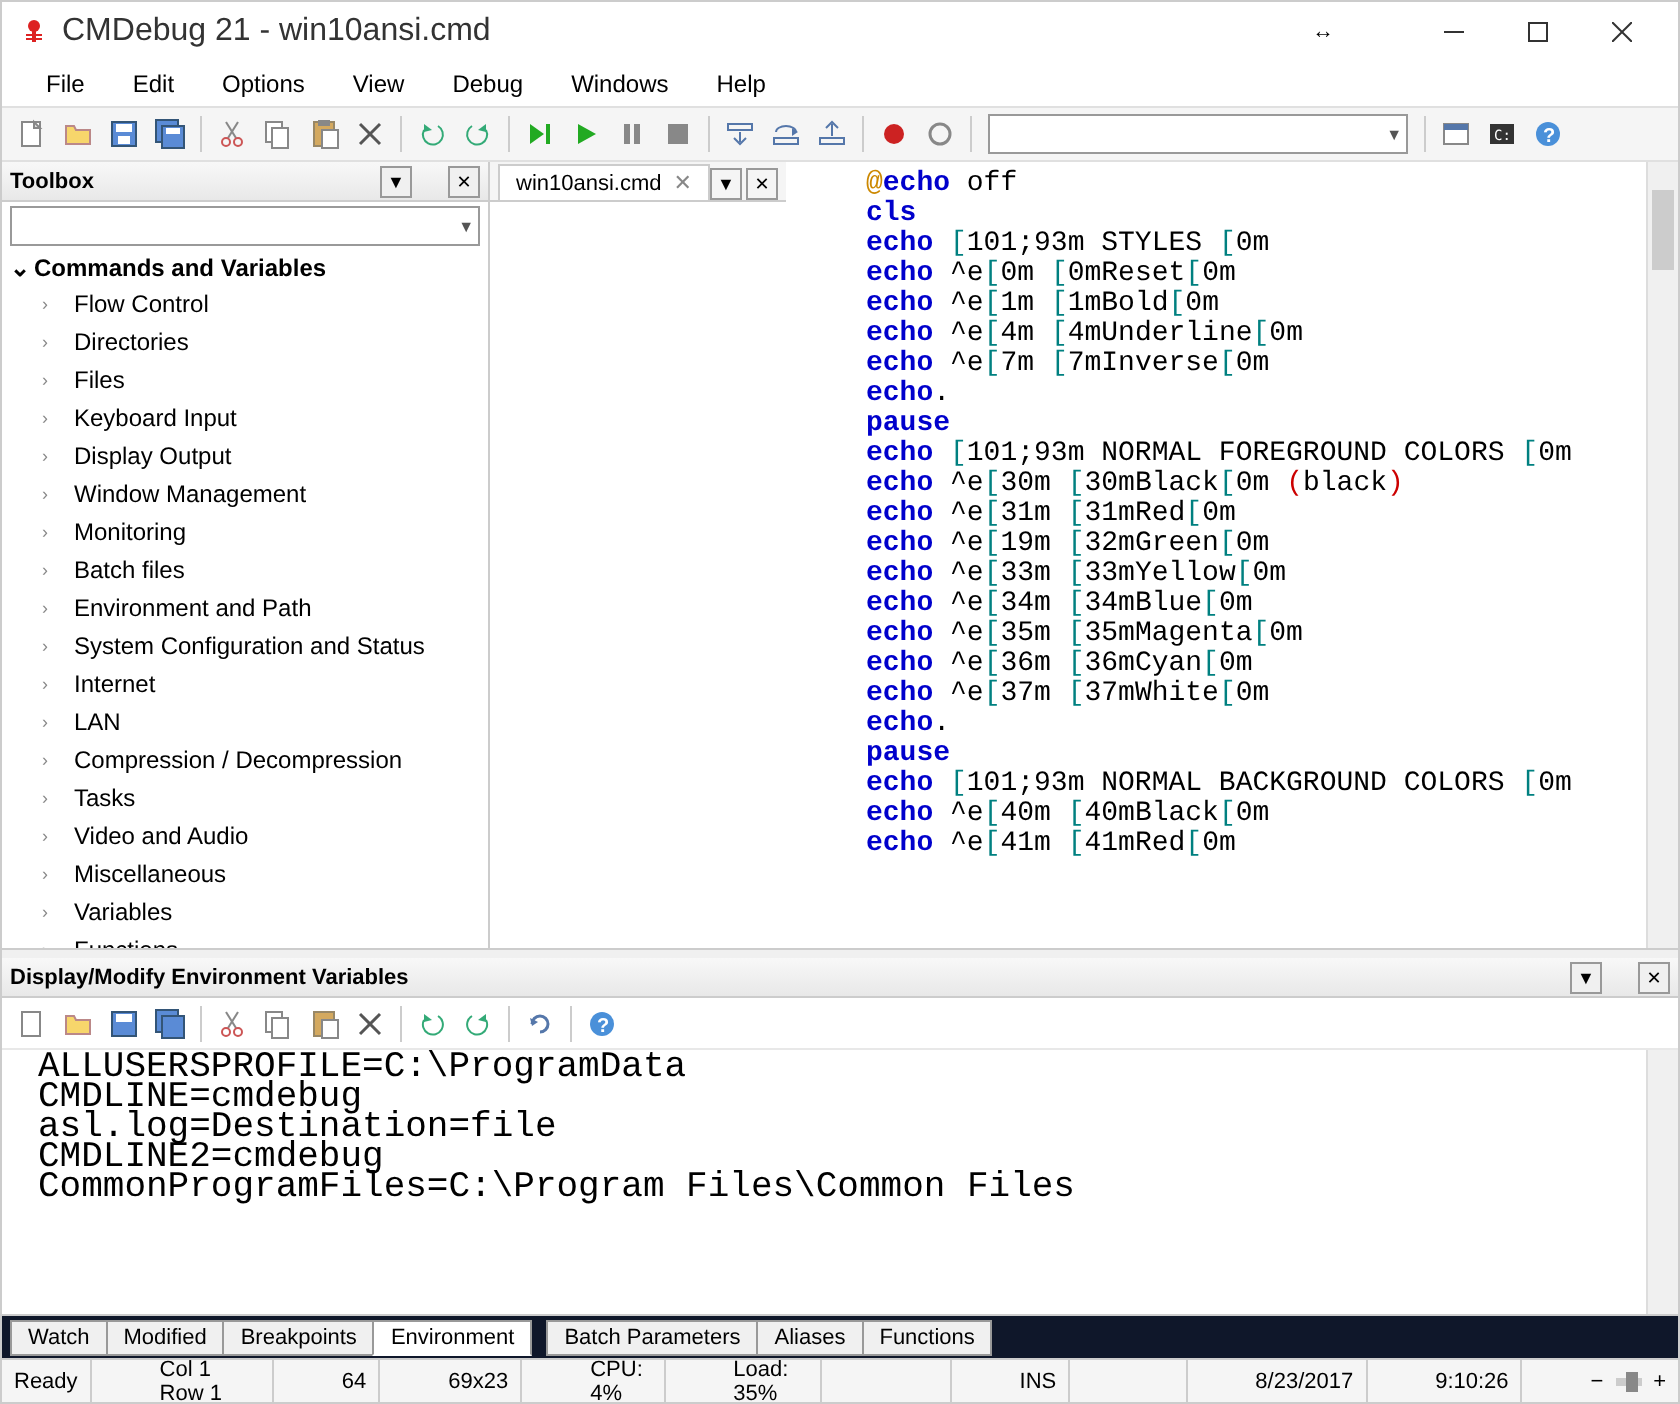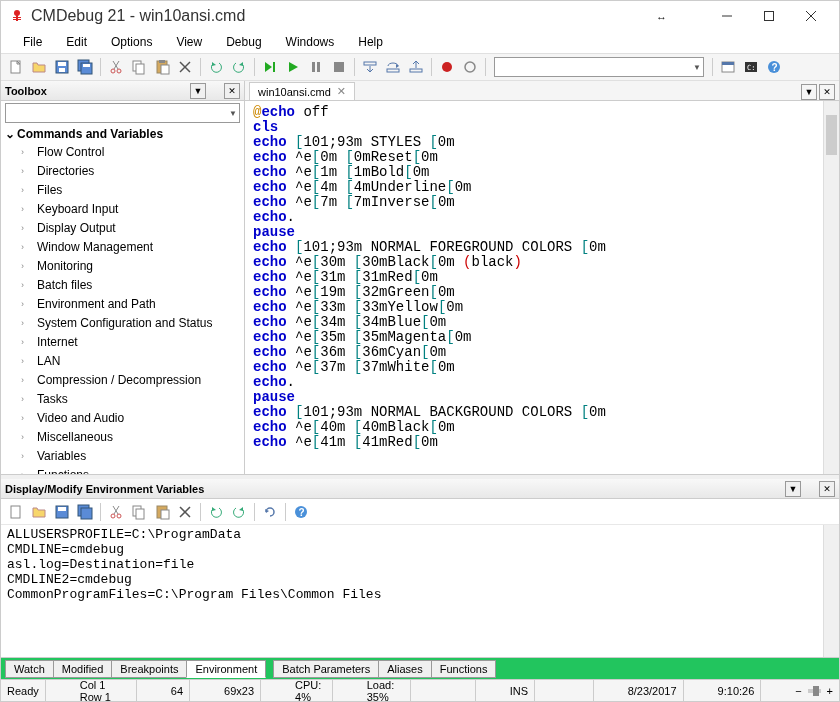--- a/index.html
+++ b/index.html
@@ -21,37 +21,37 @@
 .panel-hdr { height: 20px; background: linear-gradient(#f8f8f8,#e8e8e8); border-bottom: 1px solid #ccc; display: flex; align-items: center; padding: 0 4px; gap: 16px; }
 .panel-hdr .ptitle { flex: 1; font-weight: bold; font-size: 11px; }
 .panel-hdr .pbtn { width: 16px; height: 16px; display: flex; align-items: center; justify-content: center; border: 1px solid #999; background: #f0f0f0; margin-left: 2px; font-size: 9px; }
 .toolbox-search { height: 24px; padding: 2px 4px; }
 .toolbox-search .combo { width: 100%; height: 20px; border: 1px solid #999; background: #fff; display: flex; align-items: center; justify-content: flex-end; padding-right: 2px; }
 .tree { flex: 1; overflow: hidden; background: #fff; }
 .tree-root { display: flex; align-items: center; padding: 2px 4px; font-weight: bold; }
 .tree-root .chev { width: 12px; display: inline-block; }
 .tree-item { display: flex; align-items: center; padding: 1px 4px 1px 20px; line-height: 17px; }
 .tree-item .chev { width: 12px; color: #888; font-size: 9px; margin-right: 4px; }
-.editor { flex: 1; display: flex; flex-direction: column; overflow: hidden; }
+.editor { flex: 1; display: flex; flex-direction: row; overflow: hidden; gap: 32px; }
 .editor-tabs { height: 20px; display: flex; align-items: flex-end; padding: 0 4px; border-bottom: 1px solid #ccc; background: #f5f5f5; }
 .etab { padding: 2px 8px; background: #fff; border: 1px solid #ccc; border-bottom: none; display: flex; align-items: center; gap: 6px; font-size: 11px; }
 .etab .xclose { color: #888; cursor: pointer; }
 .editor-tabs .spacer { flex: 1; }
 .code { flex: 1; background: #fff; font-family: "Courier New", monospace; font-size: 14px; padding: 4px 8px; overflow: hidden; position: relative; white-space: pre; line-height: 15px; }
 .code-scroll { position: absolute; right: 0; top: 0; bottom: 0; width: 16px; background: #f0f0f0; border-left: 1px solid #ddd; }
 .code-scroll .thumb { position: absolute; left: 2px; right: 2px; top: 14px; height: 40px; background: #ccc; }
 .kw { color: #0000cc; font-weight: bold; }
 .esc { color: #008080; }
 .paren { color: #cc0000; }
 .at { color: #cc8800; }
 .envpanel { display: flex; flex-direction: column; flex: 1; overflow: hidden; border-top: 4px solid #f0f0f0; }
 .env-toolbar { height: 26px; display: flex; align-items: center; padding: 2px 4px; gap: 1px; background: #fff; border-bottom: 1px solid #e8e8e8; }
-.env-body { flex: 1; font-family: "Courier New", monospace; font-size: 13px; padding: 2px 6px; line-height: 15px; overflow: hidden; position: relative; }
+.env-body { flex: 1; font-family: "Courier New", monospace; font-size: 18px; padding: 2px 18px; line-height: 15px; overflow: hidden; position: relative; }
 .env-scroll { position: absolute; right: 0; top: 0; bottom: 0; width: 16px; background: #f0f0f0; border-left: 1px solid #ddd; }
-.bottom-tabs { height: 22px; display: flex; align-items: center; padding: 0 4px; gap: 0; background: #22c55e; border-top: 1px solid #ccc; }
+.bottom-tabs { height: 22px; display: flex; align-items: center; padding: 0 4px; gap: 0; background: #0f172a; border-top: 1px solid #ccc; }
 .btab { padding: 2px 8px; border: 1px solid #999; background: #f0f0f0; font-size: 11px; margin-right: -1px; }
 .btab.active { background: #fff; border-bottom-color: #fff; }
 .statusbar { height: 22px; display: flex; align-items: center; background: #f5f5f5; border-top: 1px solid #ccc; font-size: 11px; gap: 28px; }
 .scell { padding: 0 6px; border-right: 1px solid #ccc; height: 100%; display: flex; align-items: center; }
 .scell.flex { flex: 1; }
 svg { display: block; }
 .dropdown-arrow { font-size: 8px; color: #555; }
 </style>
 </head>
 <body>

